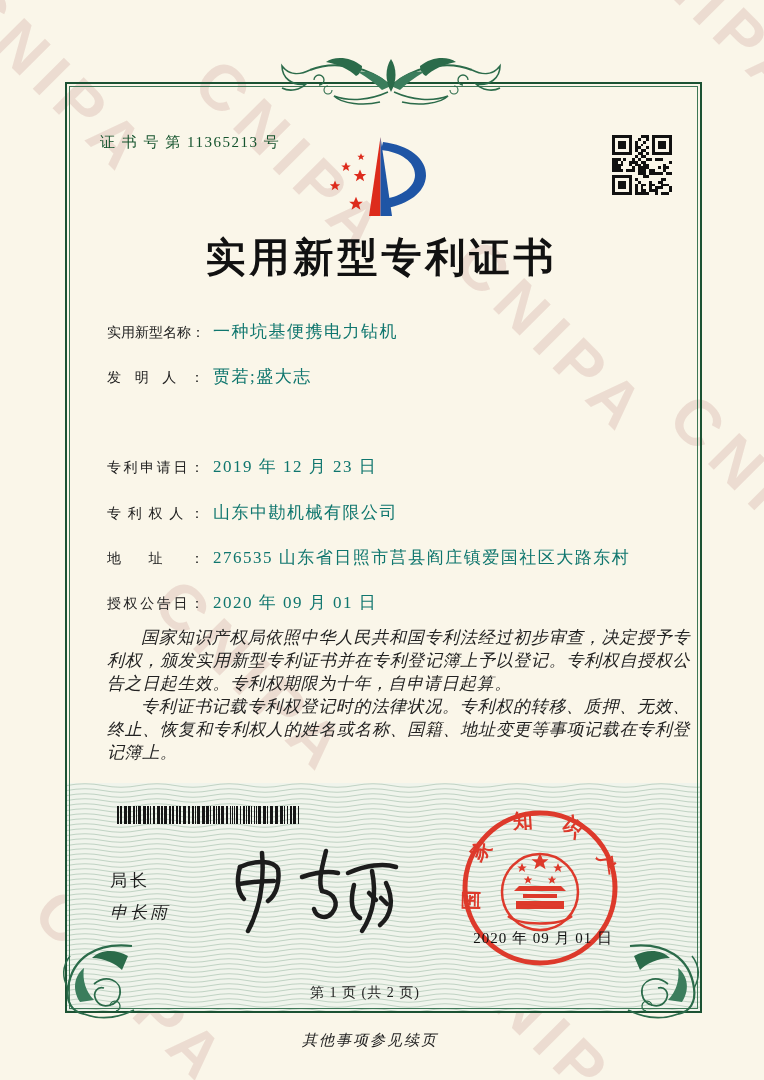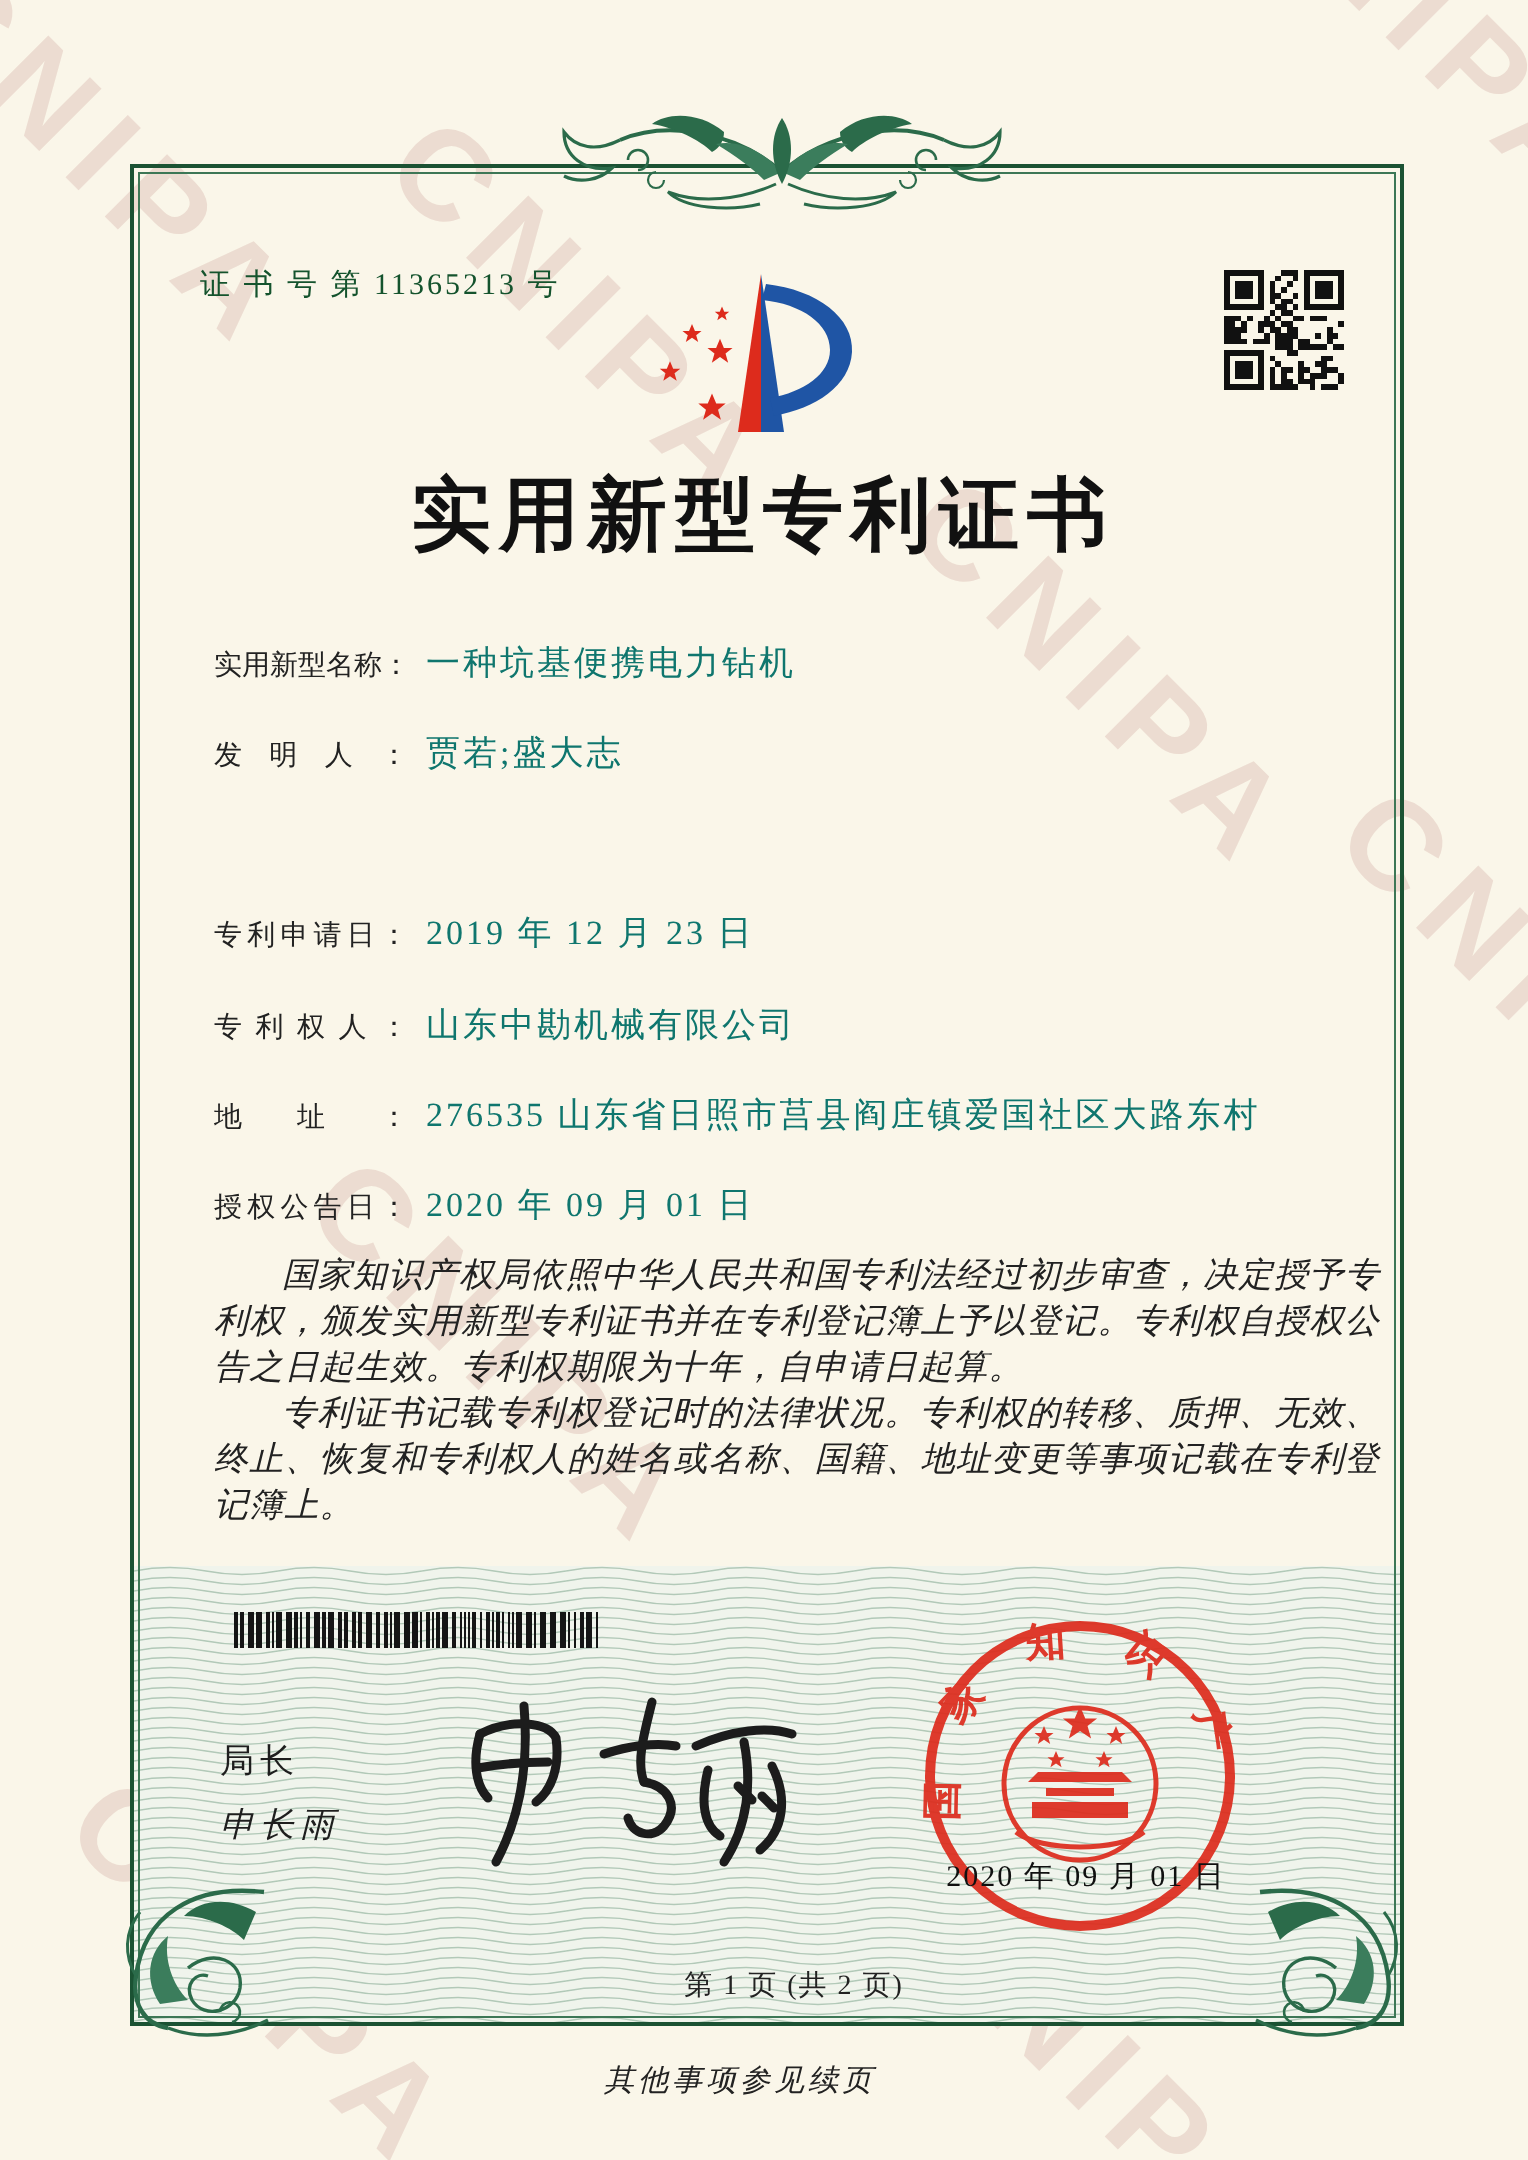--- a/index.html
+++ b/index.html
@@ -36,21 +36,21 @@
   .paras p{margin:0;text-indent:2em;text-align:justify;}
   
   .barcode{position:absolute;left:117px;top:806px;width:185px;height:18px;z-index:6;}
   .official-title{position:absolute;left:110px;top:869px;z-index:6;font-size:17px;letter-spacing:3px;}
   .official-name{position:absolute;left:110px;top:901px;z-index:6;font-size:17px;letter-spacing:3px;font-style:italic;}
   .signature{position:absolute;left:222px;top:843px;width:180px;height:95px;z-index:6;}
   .seal{position:absolute;left:452px;top:800px;width:176px;height:170px;z-index:6;opacity:0.92;}
   .seal-date{position:absolute;left:462px;top:929px;width:162px;text-align:center;z-index:7;
              font-size:15px;letter-spacing:1px;color:#101010;}
   .page-info{position:absolute;left:65px;top:984px;width:600px;text-align:center;z-index:6;
-             font-size:14px;letter-spacing:1px;color:#222;padding-left:32px;}
+             font-size:14px;letter-spacing:1px;color:#222;}
   .cont-note{position:absolute;left:0;top:1031px;width:740px;text-align:center;z-index:6;
              font-size:15px;letter-spacing:2px;font-style:italic;color:#222;}
 </style>
 </head>
 <body>
 
 <div class="page">
 
   <span class="wm" style="left:-70px;top:40px">CNIPA</span>
   <span class="wm" style="left:170px;top:120px">CNIPA</span>

